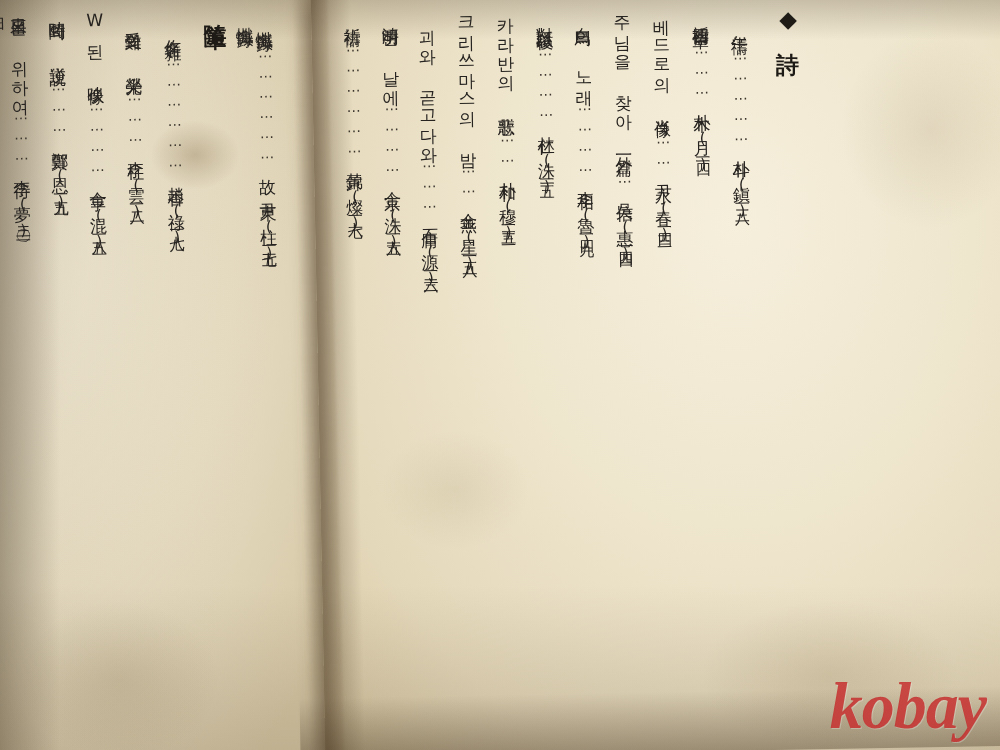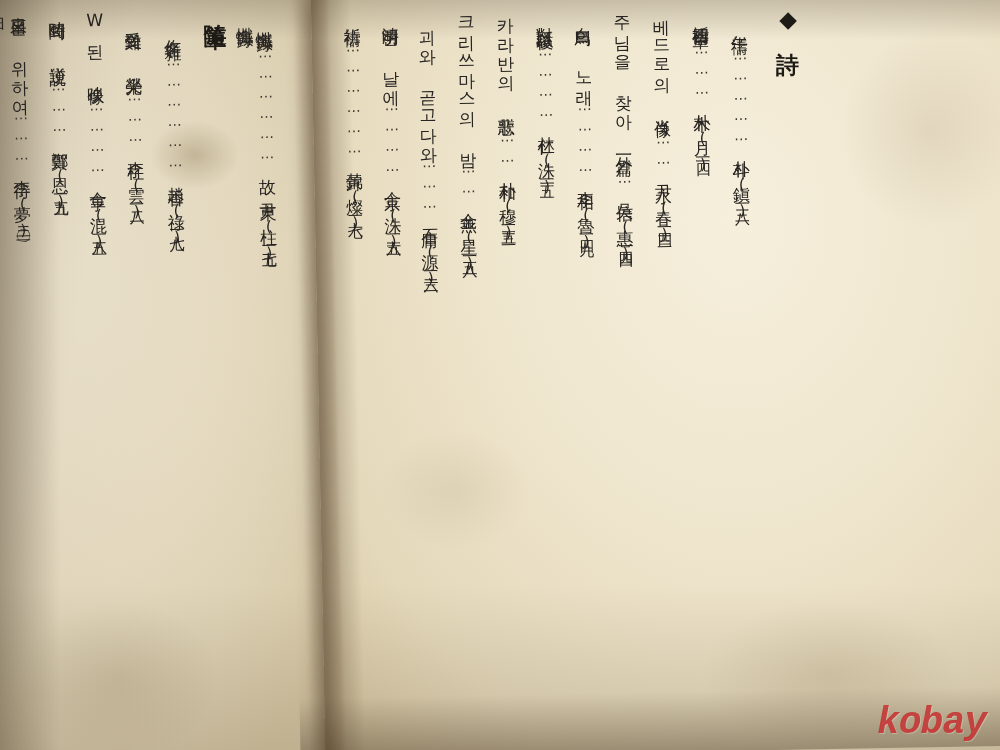--- a/index.html
+++ b/index.html
@@ -120,22 +120,22 @@
     font-weight: bold;
     color: #1e1b17;
     letter-spacing: 0.10em;
   }
 
   
   .wm {
     position: absolute;
     right: 14px;
     bottom: 6px;
-    font-family: Liberation Mono, monospace;
-    font-size: 38px;
+    font-family: Liberation Serif, serif;
+    font-size: 66px;
     font-weight: bold;
     font-style: italic;
     color: rgba(196, 40, 40, 0.82);
     letter-spacing: -1px;
     text-shadow: 1px 1px 0 rgba(255,255,255,0.25);
   }
 
   
   .vignette-left {
     position: absolute;

